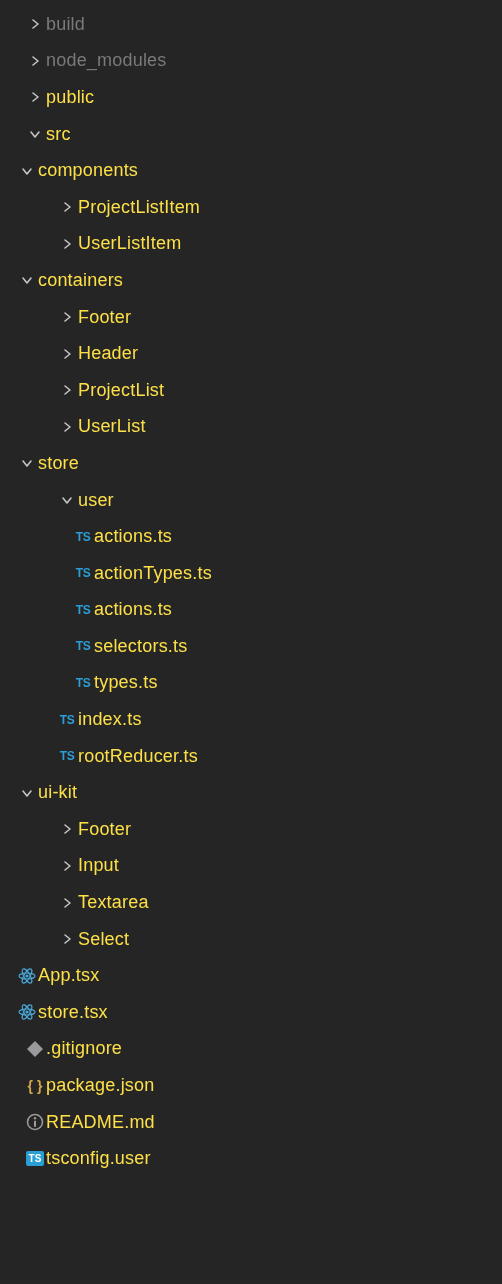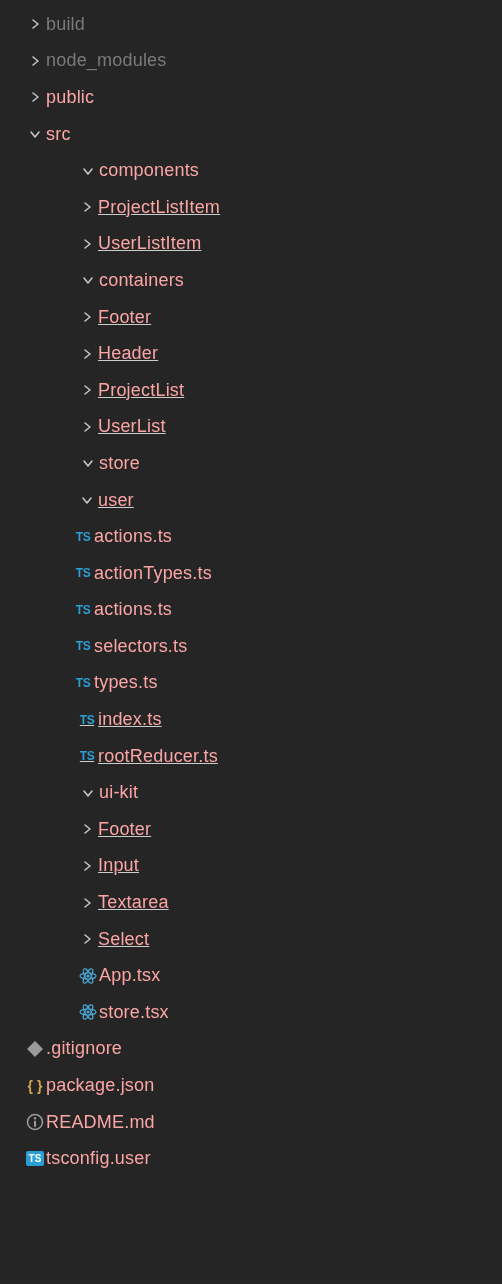--- a/index.html
+++ b/index.html
@@ -18,22 +18,22 @@
       padding-top: 6px;
     }
     .tree-row {
       display: flex;
       align-items: center;
       height: 36.6px;
       cursor: pointer;
       white-space: nowrap;
     }
     .indent-0 { padding-left: 24px; }
-    .indent-1 { padding-left: 41px; margin-left: 36px; }
-    .indent-2 { padding-left: 76px; text-decoration: underline; }
+    .indent-1 { padding-left: 16px; }
+    .indent-2 { padding-left: 56px; }
     .indent-3 { padding-left: 72px; }
 
     .chev {
       width: 22px;
       display: inline-flex;
       align-items: center;
       justify-content: center;
       flex-shrink: 0;
     }
     .chev svg {
@@ -43,21 +43,21 @@
     .icon-slot {
       width: 22px;
       display: inline-flex;
       align-items: center;
       justify-content: center;
       flex-shrink: 0;
       font-size: 13px;
       font-weight: 700;
     }
     .label {
-      color: #fca5a5;
+      color: #fde047;
       font-weight: 400;
       letter-spacing: 0.2px;
     }
     .dim .label {
       color: #7a7a7a;
     }
     .ts-badge {
       color: #2a9fd6;
       font-size: 12px;
       font-weight: 800;

